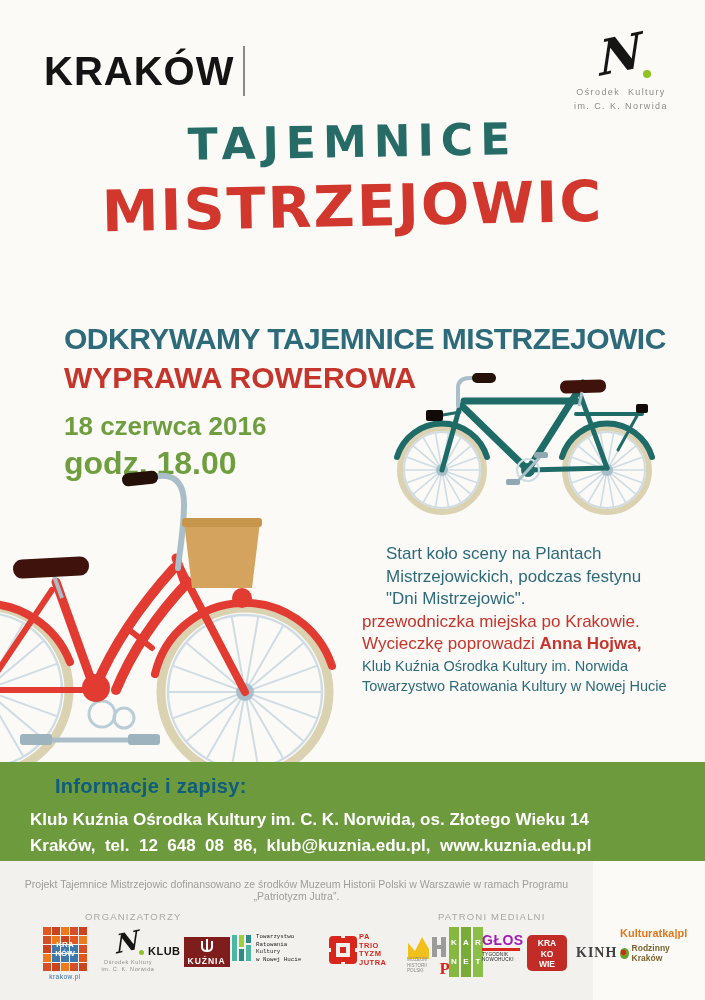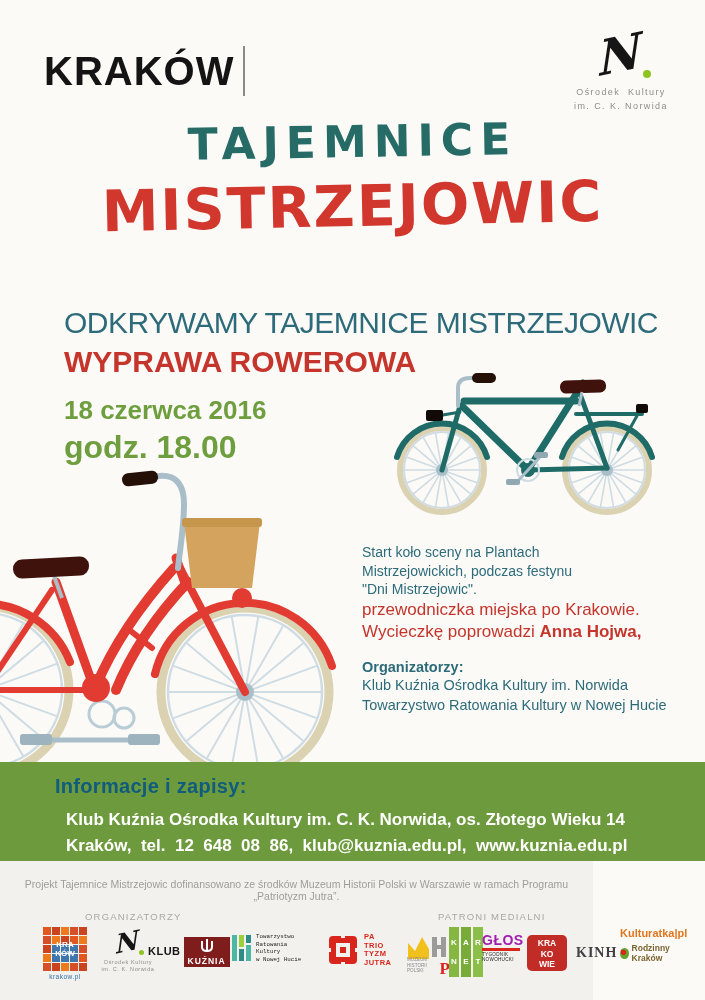--- a/index.html
+++ b/index.html
@@ -20,41 +20,41 @@
 
   
   .title{position:absolute;left:0;right:0;top:116px;text-align:center;}
   .title-l1{font-family:"DejaVu Sans",sans-serif;font-size:44px;font-weight:800;color:#266b66;
             letter-spacing:7px;transform:rotate(-1deg);}
   .title-l2{font-family:"DejaVu Sans",sans-serif;font-size:57px;font-weight:800;color:#d2372e;
             letter-spacing:2px;margin-top:6px;transform:rotate(-1.2deg);}
 
   
   .event{position:absolute;left:64px;top:306px;}
-  .ev-heading{font-size:30px;font-weight:400;color:#2d6b7a;letter-spacing:-0.5px;}
+  .ev-heading{font-size:30px;font-weight:700;color:#2d6b7a;letter-spacing:-0.5px;margin-top:16px;}
   .ev-sub{font-size:30px;font-weight:700;color:#c5352c;margin-top:5px;}
   .ev-date{font-size:26px;font-weight:700;color:#6f9e3f;margin-top:16px;}
   .ev-time{font-size:32px;font-weight:700;color:#6f9e3f;margin-top:3px;}
 
   
   .bike-teal{position:absolute;left:378px;top:356px;}
   .bike-red{position:absolute;left:-120px;top:462px;}
 
   
   .details{position:absolute;left:362px;top:543px;width:335px;}
-  .d-teal{color:#2d6b7a;font-size:14px;line-height:1.33;}
+  .d-teal{color:#2d6b7a;font-size:17px;line-height:1.33;margin-left:24px;}
   .d-red{color:#c5352c;font-size:17px;line-height:1.33;}
   .d-red strong{font-weight:700;}
   .org-heading{margin-top:15px;font-weight:700;color:#2d6b7a;font-size:14.5px;}
   .org-line{color:#2d6b7a;font-size:14.5px;line-height:1.4;}
 
   
   .band{position:absolute;left:0;top:762px;width:705px;height:99px;background:#6d9a3c;}
   .band-heading{padding:13px 0 0 55px;color:#0f5c7e;font-size:20px;font-weight:700;letter-spacing:0.3px;}
-  .band-lines{padding:9px 0 0 66px;color:#ffffff;font-weight:700;font-size:17px;line-height:1.55;}
+  .band-lines{padding:9px 0 0 30px;color:#ffffff;font-weight:700;font-size:17px;line-height:1.55;}
   .pre{white-space:pre-wrap;}
 
   
   .footer{position:absolute;left:0;top:861px;width:593px;height:139px;background:#f3f1ee;}
   .disclaimer{position:absolute;top:17px;left:0;width:100%;text-align:center;
               font-size:10.5px;color:#9d9d9b;}
   .f-label{position:absolute;font-size:9.5px;color:#a9a8a5;letter-spacing:1.2px;}
   .lbl-org{left:85px;top:50px;} .lbl-pat{left:438px;top:50px;}
   .lg{position:absolute;}
 
@@ -76,21 +76,21 @@
   .lg-kuznia{left:148px;top:76px;display:flex;align-items:center;}
   .kz-klub{font-weight:800;font-size:11px;color:#151515;margin-right:3px;letter-spacing:0.5px;line-height:1;margin-bottom:2px;}
   .kz-box{width:46px;height:30px;background:#7f1d1d;position:relative;text-align:center;}
   .kz-name{position:absolute;left:0;right:0;bottom:1px;color:#fff;font-size:8.5px;font-weight:700;letter-spacing:1px;}
 
   
   .lg-trk{left:232px;top:72px;display:flex;gap:4px;align-items:center;}
   .trk-lines{font-family:"Liberation Mono",monospace;font-size:5.8px;line-height:1.3;color:#222;}
 
   
-  .lg-pj{left:327px;top:72px;display:flex;gap:5px;align-items:center;}
+  .lg-pj{left:327px;top:72px;display:flex;align-items:center;}
   .pj-lines{color:#d9261c;font-weight:700;font-size:7.5px;line-height:1.15;letter-spacing:0.5px;}
 
   
   .lg-mhp{left:406px;top:70px;width:46px;height:46px;}
   .mhp-p{position:absolute;right:2px;bottom:0;color:#d9261c;font-weight:800;font-size:17px;
          font-family:"Liberation Serif",serif;line-height:1;}
   .mhp-lines{position:absolute;left:1px;bottom:3px;font-size:4.6px;color:#8a8a8a;line-height:1.25;}
 
   
   .lg-karnet{left:449px;top:66px;display:flex;gap:2px;}
@@ -246,21 +246,20 @@
     <path d="M304,60 L380,60 L372,126 L312,126 Z" fill="#d4a45f"></path>
     <rect x="302" y="56" width="80" height="9" rx="3" fill="#c6964d"></rect>
   </svg>
 
   <div class="details">
     <div class="d-teal">Start koło sceny na Plantach</div>
     <div class="d-teal">Mistrzejowickich, podczas festynu</div>
     <div class="d-teal">"Dni Mistrzejowic".</div>
     <div class="d-red">przewodniczka miejska po Krakowie.</div>
     <div class="d-red"><span>Wycieczkę poprowadzi </span><strong>Anna Hojwa,</strong></div>
-    <div class="org-heading">Organizatorzy:</div>
     <div class="org-line">Klub Kuźnia Ośrodka Kultury im. Norwida</div>
     <div class="org-line">Towarzystwo Ratowania Kultury w Nowej Hucie</div>
   </div>
 
   <div class="band">
     <div class="band-heading">Informacje i zapisy:</div>
     <div class="band-lines">
       <div class="pre">Klub Kuźnia Ośrodka Kultury im. C. K. Norwida, os. Złotego Wieku 14</div>
       <div class="pre">Kraków,  tel.  12  648  08  86,  klub@kuznia.edu.pl,  www.kuznia.edu.pl</div>
     </div>

